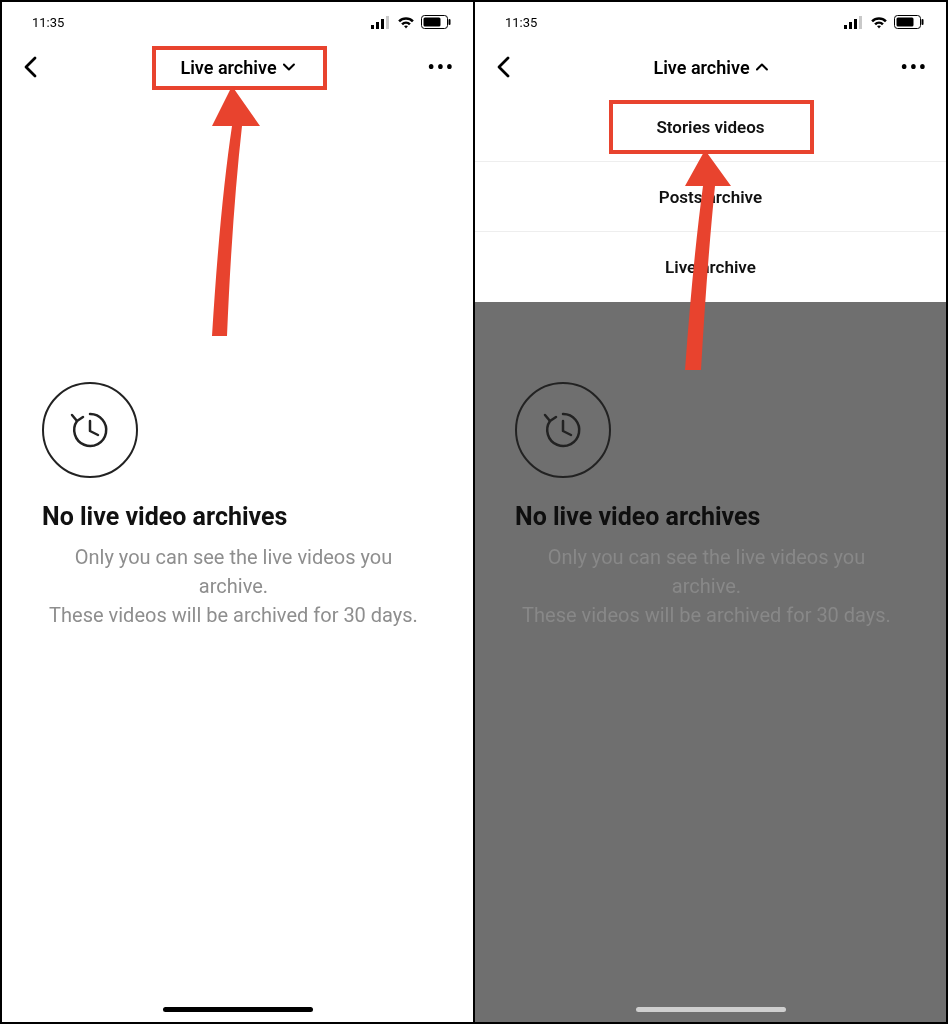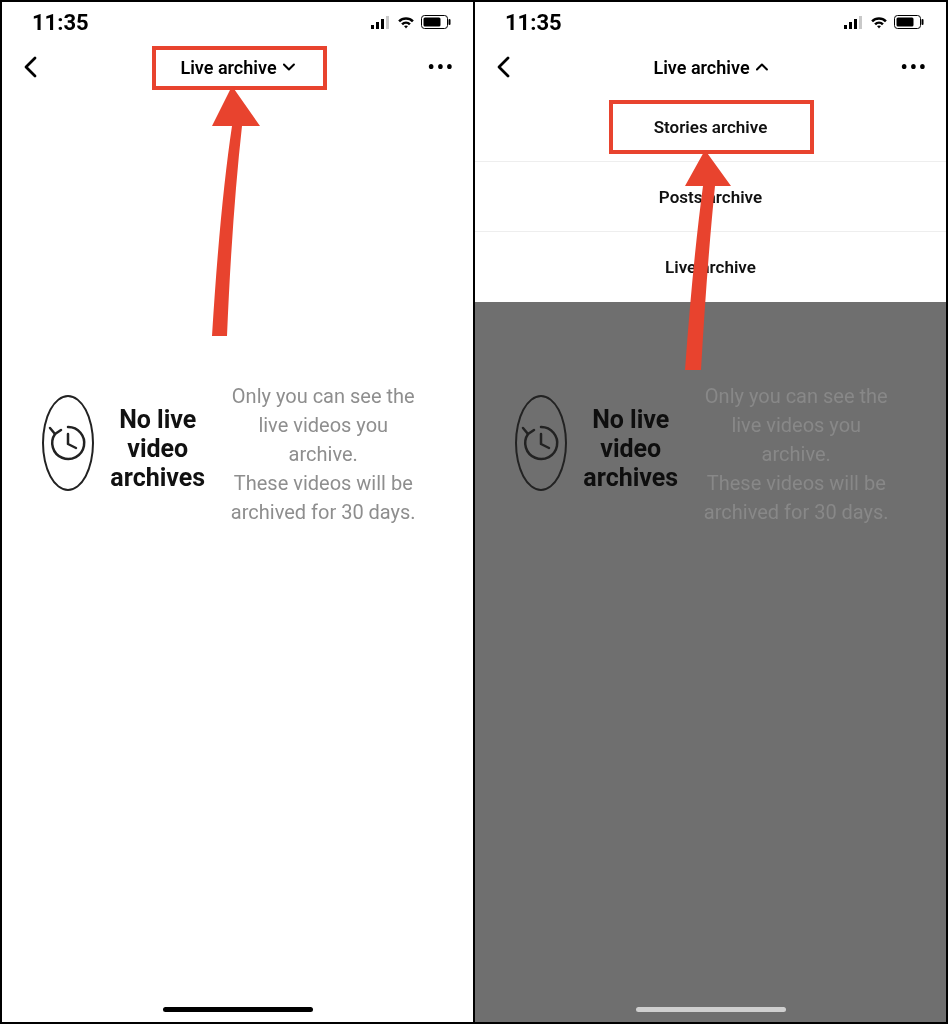--- a/index.html
+++ b/index.html
@@ -19,22 +19,22 @@
   }
   .phone + .phone { border-left: 2px solid #000; }
 
   
   .status-bar {
     height: 40px;
     display: flex;
     align-items: center;
     justify-content: space-between;
     padding: 0 22px 0 30px;
-    font-size: 22px;
-    font-weight: 700;
+    font-size: 13px;
+    font-weight: 400;
     color: #000;
   }
   .status-right { display: flex; align-items: center; gap: 6px; }
   .signal-icon, .wifi-icon, .battery-icon { display: inline-flex; }
 
   
   .nav-header {
     height: 50px;
     display: flex;
     align-items: center;
@@ -70,21 +70,22 @@
     position: absolute;
     pointer-events: none;
   }
 
   
   .empty-state {
     position: absolute;
     top: 380px;
     left: 0; right: 8px;
     display: flex;
-    align-items: center;
+    flex-direction: column;
+    align-items: flex-start;
     padding: 0 40px;
   }
   .empty-icon-circle {
     width: 96px; height: 96px;
     border: 2.5px solid #222;
     border-radius: 50%;
     display: flex;
     align-items: center;
     justify-content: center;
     margin-bottom: 24px;
@@ -264,21 +265,21 @@
       <span>Live archive</span>
       <svg class="chev" viewBox="0 0 12 12">
           <polyline points="1,8.5 6,3.5 11,8.5" fill="none" stroke="#000" stroke-width="2" stroke-linecap="round" stroke-linejoin="round"></polyline>
         </svg>
     </span>
     <span class="more-btn">•••</span>
   </div>
 
   <div class="dropdown">
     <div class="dropdown-item">
-        <span>Stories archive</span>
+        <span>Stories videos</span>
       </div>
     <div class="dropdown-item">
         <span>Posts archive</span>
       </div>
     <div class="dropdown-item">
         <span>Live archive</span>
       </div>
   </div>
 
   <div class="overlay"></div>

